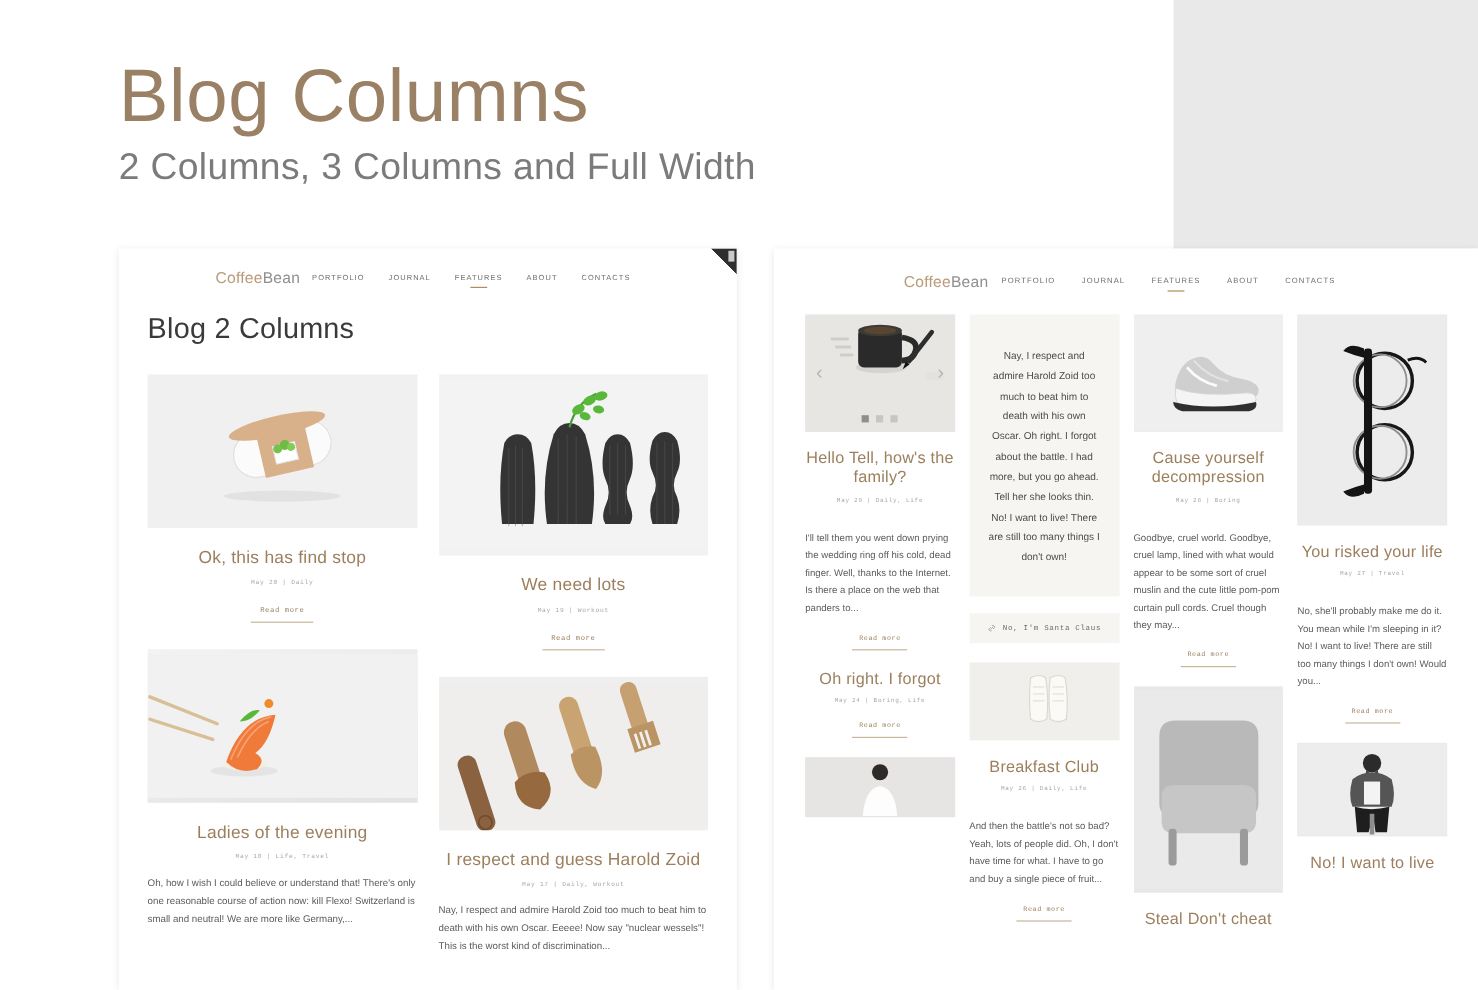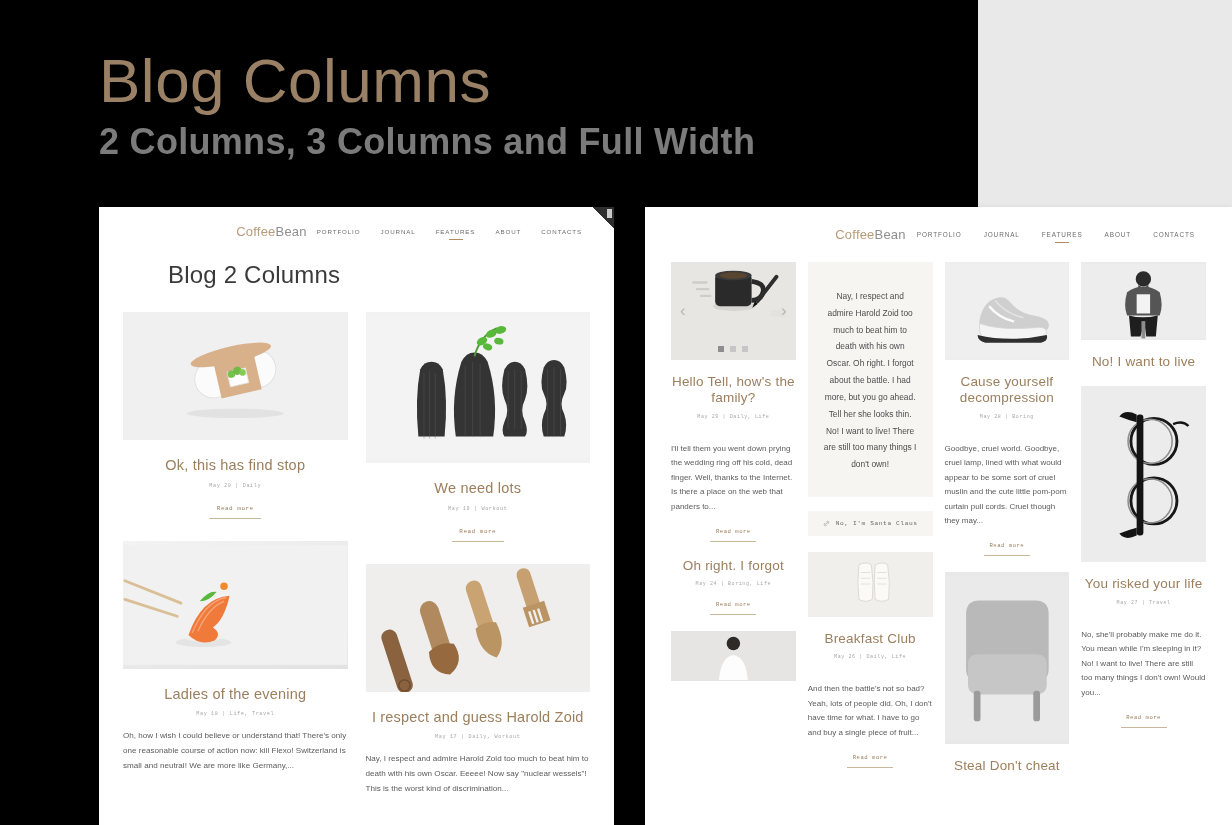--- a/index.html
+++ b/index.html
@@ -2,32 +2,32 @@
 <html><head>
 <meta charset="utf-8">
 <style>
   * { box-sizing: border-box; margin: 0; padding: 0; }
   html, body {
     width: 1232px; height: 825px;
     background: #e9e9e9;
     font-family: "Liberation Sans", sans-serif;
     overflow: hidden;
   }
-  .page { position: relative; width: 978px; height: 825px; background: #000000; }
+  .page { position: relative; width: 978px; height: 825px; background: #ffffff; }
 
   
   .hero { position: absolute; left: 99px; top: 48px; }
   .hero-title {
     font-family: "Liberation Sans", sans-serif;
     font-size: 62px; font-weight: 300; letter-spacing: 0.5px;
     color: #9a8065; line-height: 1.05;
   }
   .hero-sub {
     margin-top: 9px;
-    font-size: 36px; font-weight: 700; letter-spacing: 0.3px;
+    font-size: 31px; font-weight: 400; letter-spacing: 0.3px;
     color: #7b7b7b; line-height: 1.1;
   }
 
   
   .panel {
     position: absolute; background: #ffffff; overflow: hidden;
     box-shadow: 0 1px 6px rgba(0,0,0,0.10);
   }
   .panel-left  { left: 99px;  top: 207px; width: 515px; height: 618px; }
   .panel-right { left: 645px; top: 207px; width: 587px; height: 618px; }
@@ -37,21 +37,21 @@
     position: absolute; right: 0; top: 0; width: 22px; height: 22px;
     background: linear-gradient(225deg, #2e2e2e 50%, transparent 50%);
   }
   .corner-fold::after{
     content:""; position:absolute; right:2px; top:2px; width:5px; height:9px;
     background:#c9c9c9;
   }
 
   
   .site-header {
-    display: flex; align-items: center; justify-content: flex-end;
+    display: flex; align-items: center; justify-content: center;
   }
   .panel-left .site-header  { padding: 17px 22px 0 24px; }
   .panel-right .site-header { padding: 20px 26px 0 26px; }
 
   .logo { font-size: 13px; font-weight: 400; letter-spacing: 0.2px; white-space: nowrap; }
   .logo .logo-a { color: #b89b78; }
   .logo .logo-b { color: #8f8f8f; }
 
   .nav { display: flex; gap: 0; }
   .nav-item {
@@ -59,21 +59,21 @@
     padding: 0 10px; position: relative; white-space: nowrap; cursor: pointer;
   }
   .panel-right .nav-item { font-size: 6.4px; padding: 0 11px; }
   .nav-item.active::after {
     content: ""; position: absolute; left: 50%; transform: translateX(-50%);
     bottom: -5px; width: 14px; height: 1px; background: #b08c5e;
   }
 
   
   .page-title {
-    font-size: 24px; font-weight: 300; color: #3a3a3a; letter-spacing: 0.2px; margin-left: 45px;
+    font-size: 24px; font-weight: 300; color: #3a3a3a; letter-spacing: 0.2px;
   }
   .panel-left .page-title  { padding: 22px 24px 0 24px; }
   .panel-right .page-title { font-size: 26px; padding: 25px 26px 0 26px; }
 
   
   .grid2 { display: flex; gap: 18px; padding: 23px 24px 0 24px; }
   .col2 { flex: 1; min-width: 0; }
 
   .post { margin-bottom: 22px; }
   .thumb { width: 100%; position: relative; overflow: hidden; background: #ededed; }
@@ -414,54 +414,54 @@
               <rect x="30" y="120" width="7" height="32" rx="3" fill="#9b9b9b"></rect>
               <rect x="92" y="120" width="7" height="32" rx="3" fill="#9b9b9b"></rect>
             </svg>
           </div>
           <div class="post-title">Steal Don't cheat</div>
         </div>
       </div>
 
       <div class="mcol">
         <div class="post">
+          <div class="thumb img-glasses" style="height:176px">
+            <svg viewBox="0 0 130 176" style="width:100%;height:100%;display:block">
+              <rect width="130" height="176" fill="#ececec"></rect>
+              <g fill="none" stroke="#171717" stroke-width="3">
+                <circle cx="76" cy="54" r="24"></circle>
+                  <circle cx="76" cy="116" r="24"></circle>
+              </g>
+              <g fill="none" stroke="#8e8e8e" stroke-width="1.6">
+                <circle cx="72" cy="54" r="23"></circle>
+                  <circle cx="72" cy="116" r="23"></circle>
+              </g>
+              <rect x="58" y="26" width="7" height="126" rx="3" fill="#141414"></rect>
+              <path d="M58 26 q-12 -6 -18 2 q10 4 18 6z" fill="#141414"></path>
+              <path d="M58 152 q-12 6 -18 -2 q10 -4 18 -6z" fill="#141414"></path>
+              <path d="M96 36 q10 -4 16 2" stroke="#141414" stroke-width="2.5" fill="none"></path>
+            </svg>
+          </div>
+          <div class="post-title">You risked your life</div>
+          <div class="post-meta">May 27 | Travel</div>
+          <div class="post-excerpt">No, she'll probably make me do it. You mean while I'm sleeping in it? No! I want to live! There are still too many things I don't own! Would you...</div>
+          <span class="readmore">Read more</span>
+        </div>
+
+        <div class="post">
           <div class="thumb img-man" style="height:78px">
             <svg viewBox="0 0 130 78" style="width:100%;height:100%;display:block">
               <rect width="130" height="78" fill="#ededed"></rect>
               <circle cx="65" cy="16" r="8" fill="#2b2b2b"></circle>
               <path d="M60 22 q5 6 10 0 q2 6 -5 8 q-7 -2 -5 -8z" fill="#3d3d3d"></path>
               <path d="M48 30 q8 -6 17 -6 q9 0 17 6 q4 14 0 24 l-34 0 q-4 -10 0 -24z" fill="#555"></path>
               <rect x="58" y="32" width="14" height="20" fill="#f3f3f3"></rect>
               <path d="M50 54 q14 4 30 0 l-2 22 l-10 0 l-2 -14 l-4 14 l-10 0z" fill="#1e1e1e"></path>
               <rect x="63" y="60" width="4" height="18" fill="#8d8d8d"></rect>
             </svg>
           </div>
           <div class="post-title">No! I want to live</div>
         </div>
-
-        <div class="post">
-          <div class="thumb img-glasses" style="height:176px">
-            <svg viewBox="0 0 130 176" style="width:100%;height:100%;display:block">
-              <rect width="130" height="176" fill="#ececec"></rect>
-              <g fill="none" stroke="#171717" stroke-width="3">
-                <circle cx="76" cy="54" r="24"></circle>
-                  <circle cx="76" cy="116" r="24"></circle>
-              </g>
-              <g fill="none" stroke="#8e8e8e" stroke-width="1.6">
-                <circle cx="72" cy="54" r="23"></circle>
-                  <circle cx="72" cy="116" r="23"></circle>
-              </g>
-              <rect x="58" y="26" width="7" height="126" rx="3" fill="#141414"></rect>
-              <path d="M58 26 q-12 -6 -18 2 q10 4 18 6z" fill="#141414"></path>
-              <path d="M58 152 q-12 6 -18 -2 q10 -4 18 -6z" fill="#141414"></path>
-              <path d="M96 36 q10 -4 16 2" stroke="#141414" stroke-width="2.5" fill="none"></path>
-            </svg>
-          </div>
-          <div class="post-title">You risked your life</div>
-          <div class="post-meta">May 27 | Travel</div>
-          <div class="post-excerpt">No, she'll probably make me do it. You mean while I'm sleeping in it? No! I want to live! There are still too many things I don't own! Would you...</div>
-          <span class="readmore">Read more</span>
-        </div>
       </div>
 
     </div>
   </div>
 </div>
 
 </body></html>

